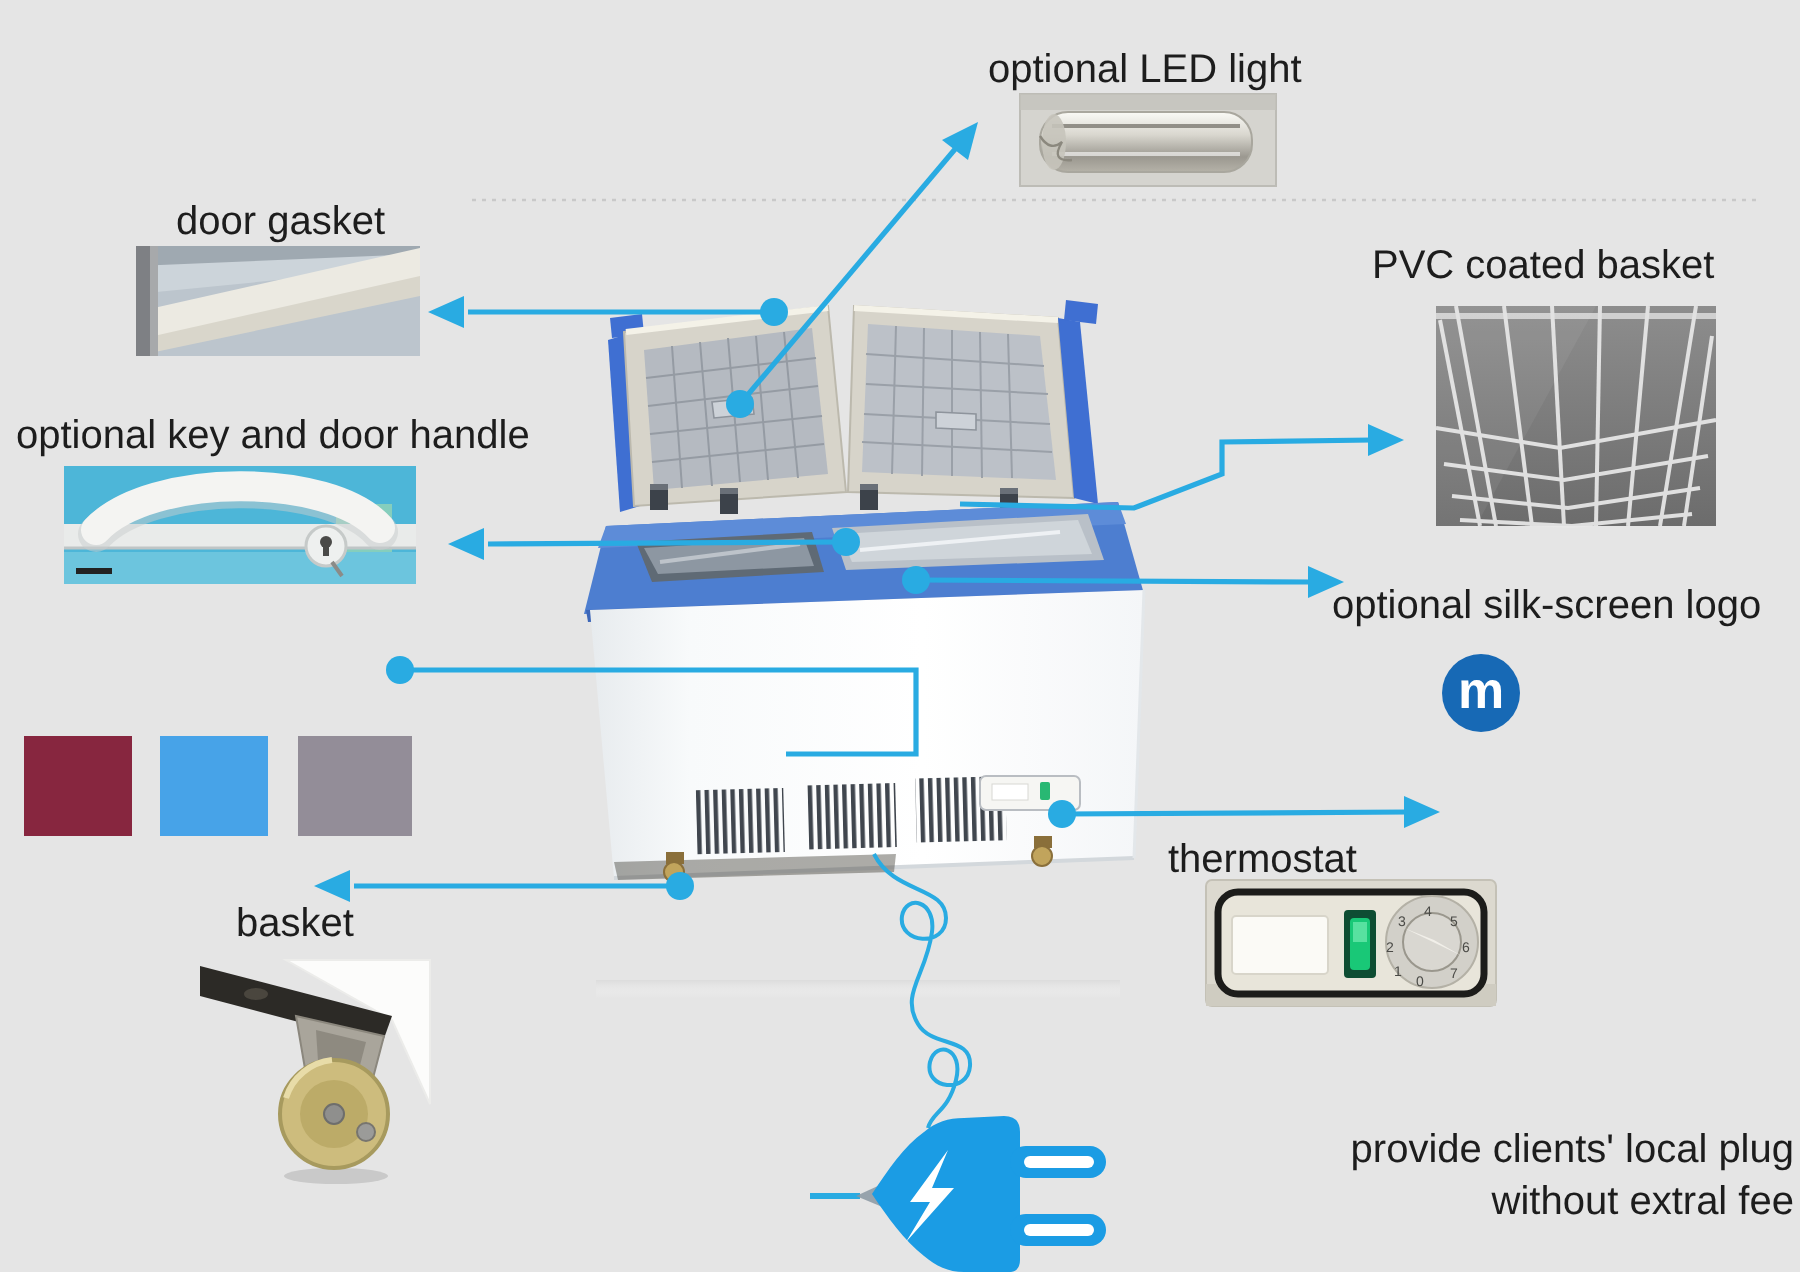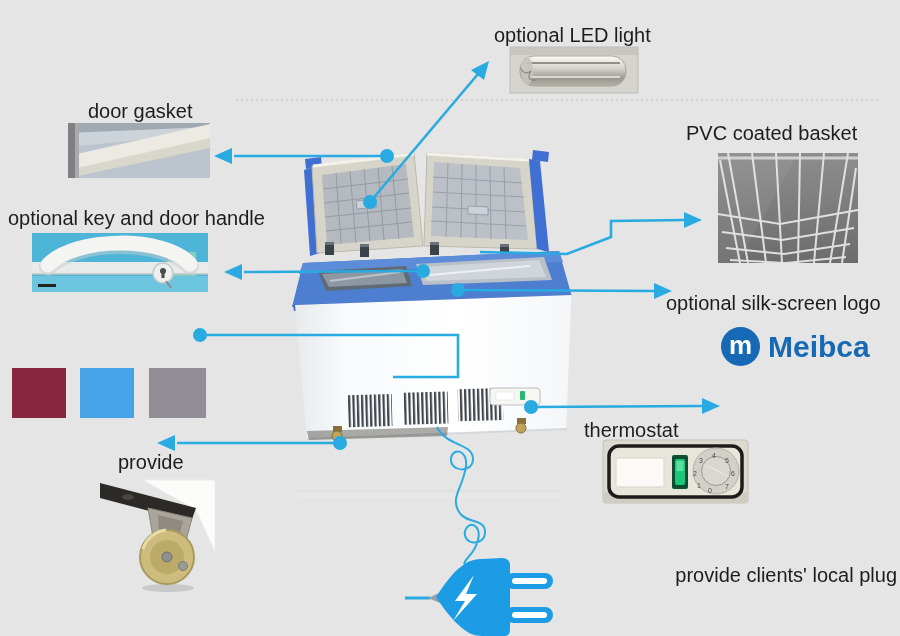--- a/index.html
+++ b/index.html
@@ -277,31 +277,31 @@
     <rect x="512" y="612" width="35" height="6" rx="3" fill="#ffffff"></rect>
     <polygon points="474,575 455,601 465,601 453,621 477,594 466,594" fill="#ffffff"></polygon>
   </g>
 </svg>
 
 <div class="label" style="left:494px;top:24px">optional LED light</div>
 <div class="label" style="left:8px;top:207px">optional key and door handle</div>
 <div class="label" style="left:88px;top:100px">door gasket</div>
 <div class="label" style="left:686px;top:122px">PVC coated basket</div>
 <div class="label" style="left:666px;top:292px">optional silk-screen logo</div>
-<div class="label" style="left:118px;top:451px">provide</div>
+<div class="label" style="left:118px;top:451px">basket</div>
 <div class="label" style="left:584px;top:419px">thermostat</div>
 
 <div id="plug-note">
   <div>provide clients' local plug</div>
+  <div>without extral fee</div>
 </div>
 
 <div class="swatch" style="left: 12px; top: 368px; background-color: rgb(135, 38, 63);"></div>
 <div class="swatch" style="left: 80px; top: 368px; background-color: rgb(71, 163, 232);"></div>
 <div class="swatch" style="left: 149px; top: 368px; width: 57px; background-color: rgb(147, 141, 152);"></div>
 
 <div id="brand">
   <div class="mark" style="background-color: rgb(23, 105, 181);">
     <span>m</span>
   </div>
-  <div class="word" style="color: rgb(23, 105, 181);">Meibca</div>
 </div>
 
 </div>
 
 </body></html>

